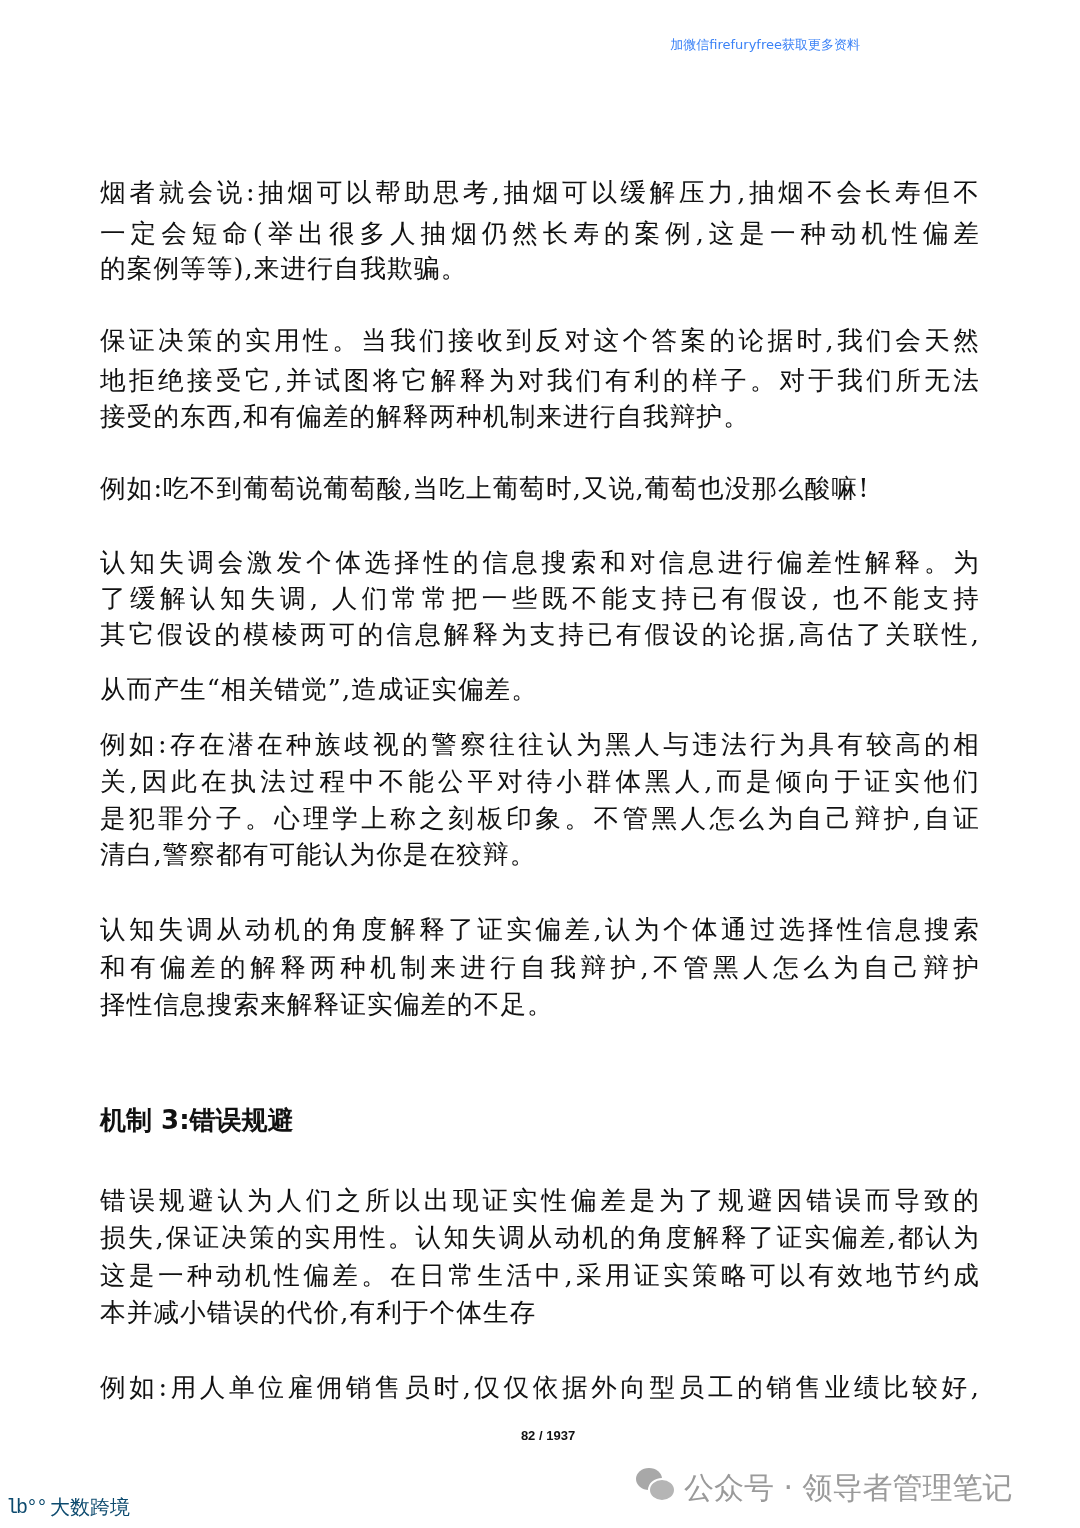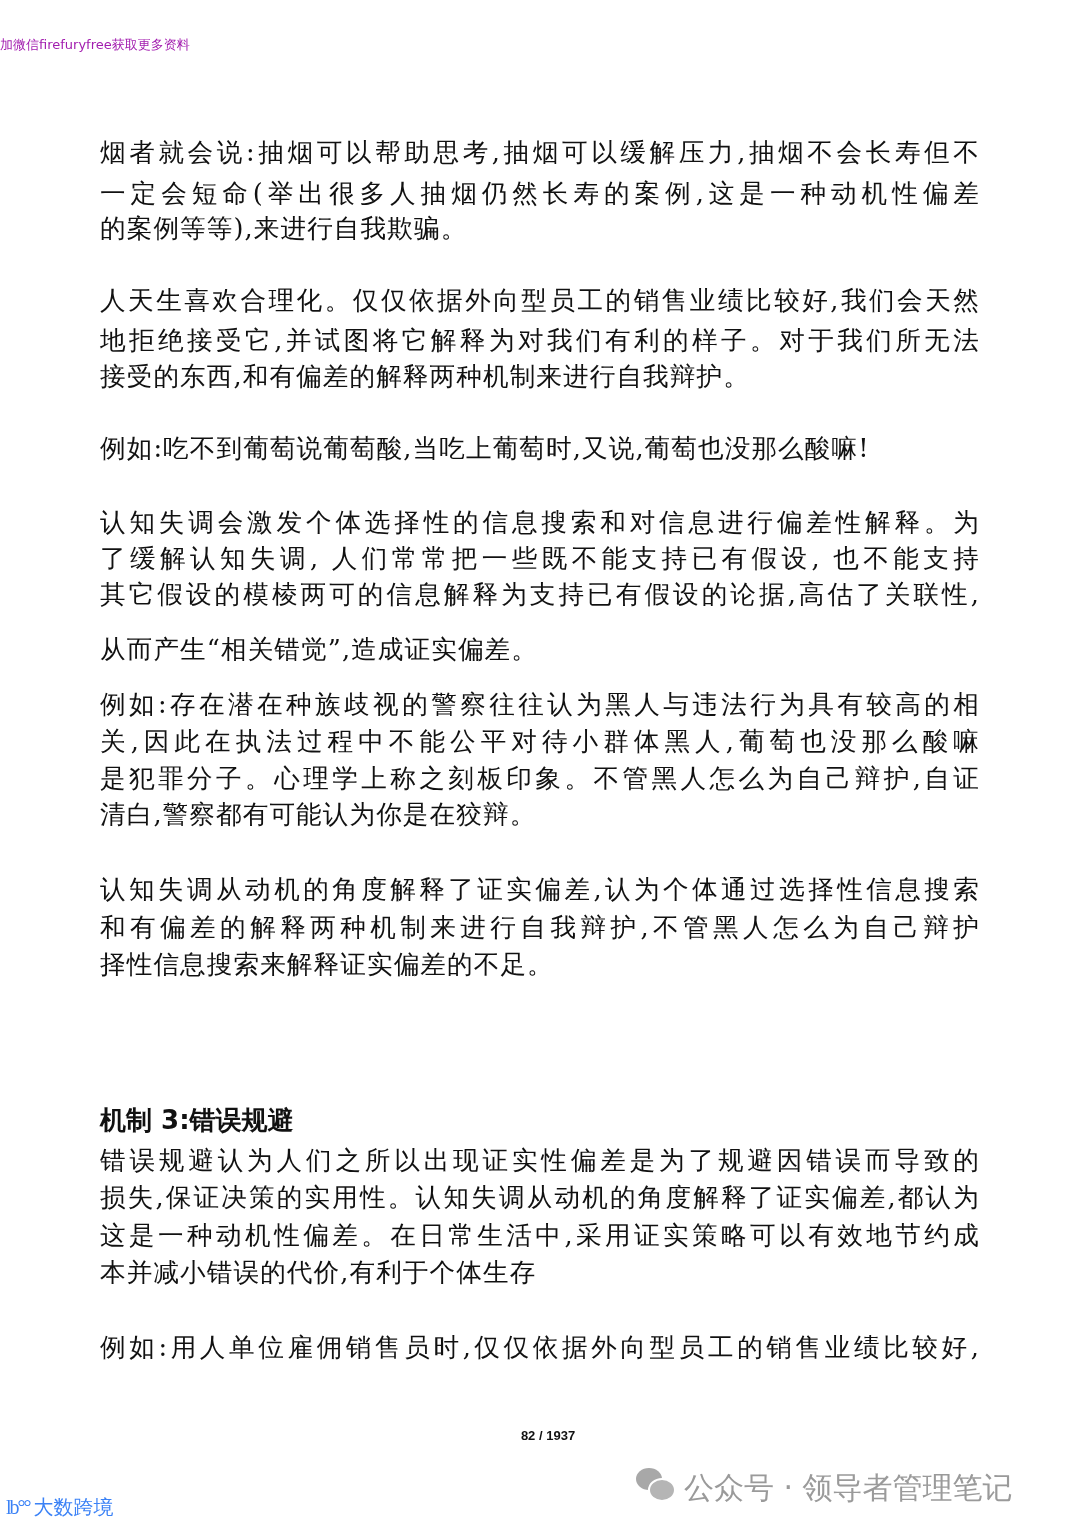--- a/index.html
+++ b/index.html
@@ -1,57 +1,57 @@
 <!DOCTYPE html>
 <html><head>
 <meta charset="utf-8">
 <style>
   html, body { margin: 0; padding: 0; background: #ffffff; }
   body { width: 1080px; height: 1528px; position: relative; overflow: hidden;
          font-family: "DejaVu Serif", "Liberation Serif", serif; color: #111; }
-  .header { position: absolute; top: 36px; left: 0; width: 860px; text-align: left;
-            font-family: "DejaVu Sans", sans-serif; font-size: 13px; color: #a21caf; }
+  .header { position: absolute; top: 36px; left: 0; width: 860px; text-align: right;
+            font-family: "DejaVu Sans", sans-serif; font-size: 13px; color: #3b82f6; }
   .line { position: absolute; left: 100px; width: 880px; font-size: 25.6px; line-height: 34px;
-          white-space: nowrap; letter-spacing: 1.1px; }
+          white-space: nowrap; letter-spacing: 1.1px; margin-top: 40px; }
   .line.justify { text-align: justify; text-align-last: justify; }
   .heading { position: absolute; left: 100px; top: 1103px; font-size: 26px; font-weight: bold;
              font-family: "DejaVu Sans", sans-serif; }
   .pagenum { position: absolute; top: 1428px; left: 0; width: 1080px; text-align: center;
              font-family: "Liberation Sans", sans-serif; font-weight: bold; font-size: 13px; color: #111; padding-left: 8px; }
   .wm-right { position: absolute; top: 1468px; left: 636px; display: flex; 
               font-family: "DejaVu Sans", sans-serif; font-size: 30px; color: #9a9a9a; }
   .wm-right .icon { width: 40px; height: 34px; position: relative; margin-right: 8px; }
   .wm-right .icon .b1 { position: absolute; left: 0; top: 0; width: 26px; height: 22px; border-radius: 50%; background: #a8a8a8; }
   .wm-right .icon .b2 { position: absolute; left: 12px; top: 10px; width: 24px; height: 20px; border-radius: 50%; background: #b5b5b5; border: 2px solid #fff; }
   .wm-left { position: absolute; top: 1494px; left: 6px; display: flex; align-items: center;
-             font-family: Liberation Serif, serif; font-size: 20px; color: #3b82f6; }
+             font-family: Liberation Mono, monospace; font-size: 20px; color: #0c4a6e; }
   .wm-left .logo { font-size: 20px; margin-right: 4px; letter-spacing: -2px; }
 </style>
 </head>
 <body>
 
 <div class="header">加微信firefuryfree获取更多资料</div>
 
 <div class="line justify" style="top:135px">烟者就会说:抽烟可以帮助思考,抽烟可以缓解压力,抽烟不会长寿但不</div>
 <div class="line justify" style="top:176px">一定会短命(举出很多人抽烟仍然长寿的案例,这是一种动机性偏差</div>
 <div class="line" style="top:211px">的案例等等),来进行自我欺骗。</div>
 
-<div class="line justify" style="top:283px">人天生喜欢合理化。仅仅依据外向型员工的销售业绩比较好,我们会天然</div>
+<div class="line justify" style="top:283px">保证决策的实用性。当我们接收到反对这个答案的论据时,我们会天然</div>
 <div class="line justify" style="top:323px">地拒绝接受它,并试图将它解释为对我们有利的样子。对于我们所无法</div>
 <div class="line" style="top:359px">接受的东西,和有偏差的解释两种机制来进行自我辩护。</div>
 
 <div class="line" style="top:431px">例如:吃不到葡萄说葡萄酸,当吃上葡萄时,又说,葡萄也没那么酸嘛!</div>
 
 <div class="line justify" style="top:505px">认知失调会激发个体选择性的信息搜索和对信息进行偏差性解释。为</div>
 <div class="line justify" style="top:541px">了缓解认知失调, 人们常常把一些既不能支持已有假设, 也不能支持</div>
 <div class="line justify" style="top:577px">其它假设的模棱两可的信息解释为支持已有假设的论据,高估了关联性,</div>
 <div class="line" style="top:632px">从而产生“相关错觉”,造成证实偏差。</div>
 
 <div class="line justify" style="top:687px">例如:存在潜在种族歧视的警察往往认为黑人与违法行为具有较高的相</div>
-<div class="line justify" style="top:724px">关,因此在执法过程中不能公平对待小群体黑人,葡萄也没那么酸嘛</div>
+<div class="line justify" style="top:724px">关,因此在执法过程中不能公平对待小群体黑人,而是倾向于证实他们</div>
 <div class="line justify" style="top:761px">是犯罪分子。心理学上称之刻板印象。不管黑人怎么为自己辩护,自证</div>
 <div class="line" style="top:797px">清白,警察都有可能认为你是在狡辩。</div>
 
 <div class="line justify" style="top:872px">认知失调从动机的角度解释了证实偏差,认为个体通过选择性信息搜索</div>
 <div class="line justify" style="top:910px">和有偏差的解释两种机制来进行自我辩护,不管黑人怎么为自己辩护</div>
 <div class="line" style="top:947px">择性信息搜索来解释证实偏差的不足。</div>
 
 <div class="heading">机制 3:错误规避</div>
 
 <div class="line justify" style="top:1143px">错误规避认为人们之所以出现证实性偏差是为了规避因错误而导致的</div>

